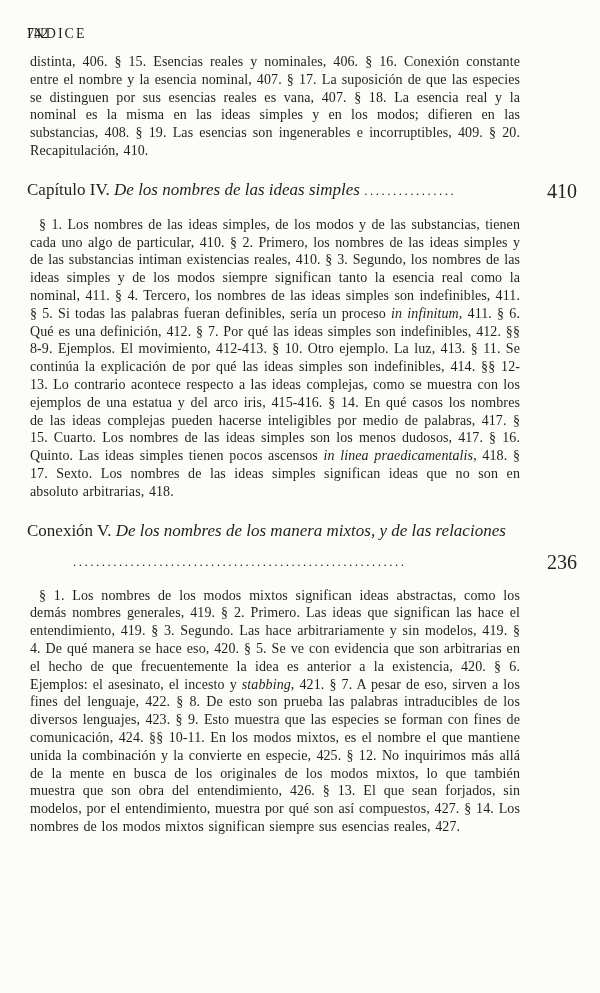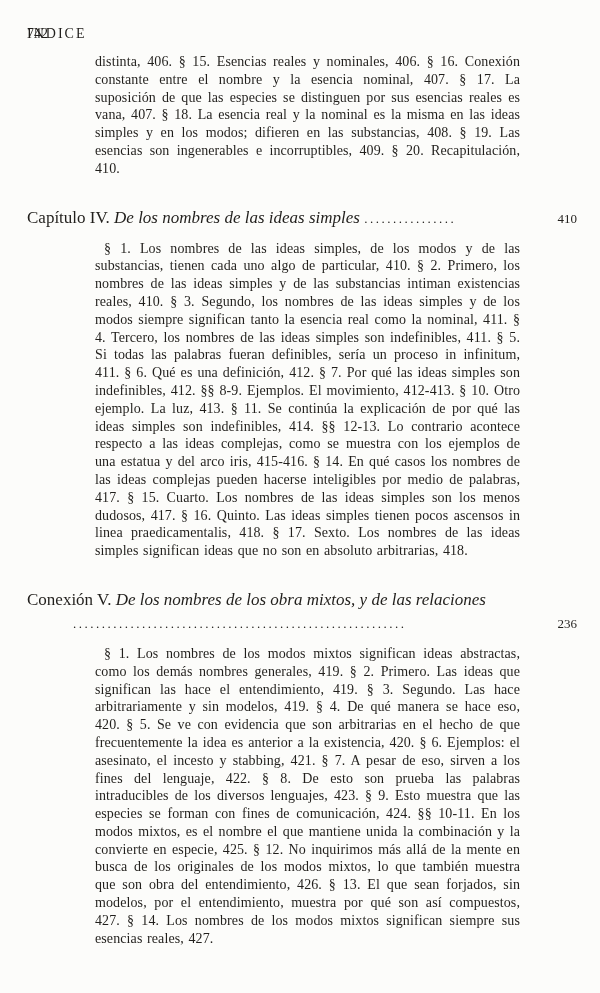--- a/index.html
+++ b/index.html
@@ -14,42 +14,42 @@
 
   
   .page-header { position: relative; height: 20px; margin: 0 23px 0 27px; }
   .folio { position: absolute; left: 0; top: 0; font-size: 14px; }
   .running-title { text-align: left; font-size: 14px; letter-spacing: 2px; }
 
   
   .index-body { margin-top: 7px; }
 
   .para {
-    margin: 0 80px 0 95px;
+    margin: 0 80px 0 30px;
     font-size: 14px;
     line-height: 17.8px;
     text-align: justify;
     text-indent: 9px;
     letter-spacing: 0.1px;
     word-spacing: 1px;
   }
   .para.no-indent { text-indent: 0; }
-  .para .it { }
+  .para .it { font-style: italic; }
 
   .chapter {
     display: flex;
     align-items: baseline;
-    margin: 28px 23px 10px 27px;
+    margin: 15px 23px 10px 27px;
     font-size: 17px;
-    line-height: 23px;
+    line-height: 30px;
   }
   .chapter-main { flex: 1 1 auto; padding-left: 46px; text-indent: -46px; min-width: 0; }
   .chapter-title { font-style: italic; }
   .dot-leader { letter-spacing: 2.5px; font-size: 13px; font-style: normal; white-space: normal; }
-  .chapter-page { flex: 0 0 48px; text-align: right; align-self: flex-end; font-size: 13px; }
+  .chapter-page { flex: 0 0 48px; text-align: right; align-self: flex-end; font-size: 20px; }
 </style>
 </head>
 <body style="background: rgb(252, 252, 250); color: rgb(33, 31, 28);">
 
 <div class="page">
 
   <div class="page-header">
     <span class="folio">742</span>
     <div class="running-title">INDICE</div>
   </div>
@@ -61,21 +61,21 @@
     <div class="chapter-main">
       <span class="chapter-label">Capítulo IV. </span><span class="chapter-title">De los nombres de las ideas simples </span><span class="dot-leader">................</span>
     </div>
     <div class="chapter-page">410</div>
   </div>
 
   <p class="para"><span class="rm">§ 1. Los nombres de las ideas simples, de los modos y de las substancias, tienen cada uno algo de particular, 410. § 2. Primero, los nombres de las ideas simples y de las substancias intiman existencias reales, 410. § 3. Segundo, los nombres de las ideas simples y de los modos siempre significan tanto la esencia real como la nominal, 411. § 4. Tercero, los nombres de las ideas simples son indefinibles, 411. § 5. Si todas las palabras fueran definibles, sería un proceso </span><span class="it">in infinitum</span><span class="rm">, 411. § 6. Qué es una definición, 412. § 7. Por qué las ideas simples son indefinibles, 412. §§ 8-9. Ejemplos. El movimiento, 412-413. § 10. Otro ejemplo. La luz, 413. § 11. Se continúa la explicación de por qué las ideas simples son indefinibles, 414. §§ 12-13. Lo contrario acontece respecto a las ideas complejas, como se muestra con los ejemplos de una estatua y del arco iris, 415-416. § 14. En qué casos los nombres de las ideas complejas pueden hacerse inteligibles por medio de palabras, 417. § 15. Cuarto. Los nombres de las ideas simples son los menos dudosos, 417. § 16. Quinto. Las ideas simples tienen pocos ascensos </span><span class="it">in linea praedicamentalis</span><span class="rm">, 418. § 17. Sexto. Los nombres de las ideas simples significan ideas que no son en absoluto arbitrarias, 418.</span></p>
 
   <div class="chapter">
     <div class="chapter-main">
-      <span class="chapter-label">Conexión V. </span><span class="chapter-title">De los nombres de los obra mixtos, y de las relaciones </span><span class="dot-leader">..........................................................</span>
+      <span class="chapter-label">Conexión V. </span><span class="chapter-title">De los nombres de los manera mixtos, y de las relaciones </span><span class="dot-leader">..........................................................</span>
     </div>
     <div class="chapter-page">236</div>
   </div>
 
   <p class="para"><span class="rm">§ 1. Los nombres de los modos mixtos significan ideas abstractas, como los demás nombres generales, 419. § 2. Primero. Las ideas que significan las hace el entendimiento, 419. § 3. Segundo. Las hace arbitrariamente y sin modelos, 419. § 4. De qué manera se hace eso, 420. § 5. Se ve con evidencia que son arbitrarias en el hecho de que frecuentemente la idea es anterior a la existencia, 420. § 6. Ejemplos: el asesinato, el incesto y </span><span class="it">stabbing</span><span class="rm">, 421. § 7. A pesar de eso, sirven a los fines del lenguaje, 422. § 8. De esto son prueba las palabras intraducibles de los diversos lenguajes, 423. § 9. Esto muestra que las especies se forman con fines de comunicación, 424. §§ 10-11. En los modos mixtos, es el nombre el que mantiene unida la combinación y la convierte en especie, 425. § 12. No inquirimos más allá de la mente en busca de los originales de los modos mixtos, lo que también muestra que son obra del entendimiento, 426. § 13. El que sean forjados, sin modelos, por el entendimiento, muestra por qué son así compuestos, 427. § 14. Los nombres de los modos mixtos significan siempre sus esencias reales, 427.</span></p>
 </div>
 
 </div>
 
 </body></html>

